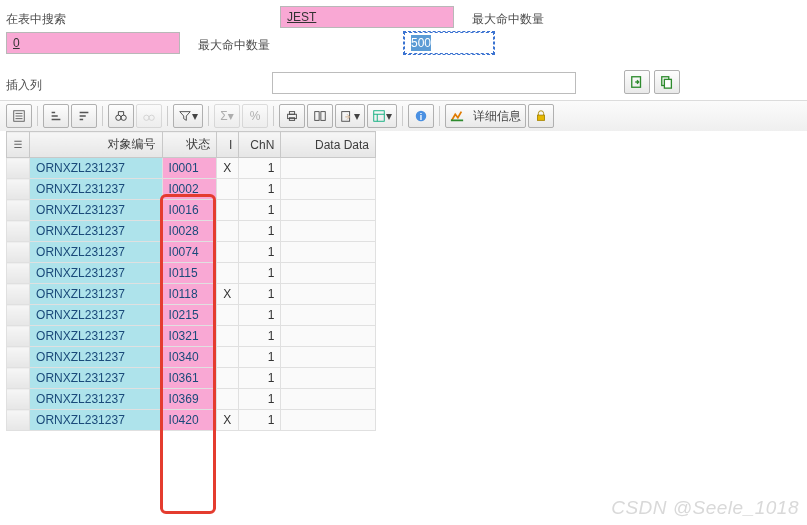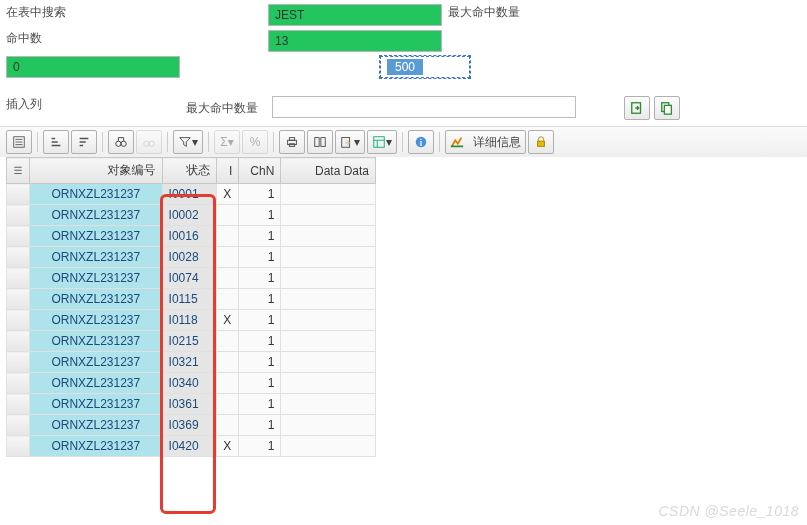--- a/index.html
+++ b/index.html
@@ -7,54 +7,55 @@
     margin: 0;
     font-family: Arial, "Microsoft YaHei", sans-serif;
     font-size: 12px;
     background: #fff;
     width: 807px;
     height: 525px;
     position: relative;
     overflow: hidden;
   }
   .form-area { padding: 4px 6px 8px 6px; }
-  .form-row { display: flex; align-items: flex-start; height: 24px; margin-bottom: 2px; }
+  .form-row { display: flex; align-items: flex-end; height: 24px; margin-bottom: 2px; gap: 12px; }
   .form-label { color: #4d4d4d; }
   .col1 { width: 262px; }
   .col2 { width: 174px; }
   .col3 { width: 130px; margin-top: 44px; }
   .field {
     border: 1px solid #b8b8b8;
-    background: #22c55e;
+    background: #f9a8d4;
     height: 22px;
     padding: 2px 6px;
     display: flex;
     align-items: center;
     color: #333;
+    text-decoration: underline;
   }
   .hits-field {
     border: 1px dashed #3b73d1;
     outline: 1px dashed #3b73d1;
     background: #fff;
     height: 22px;
     padding: 2px 6px;
     display: inline-flex;
     align-items: center;
     margin-left: 70px;
     width: 90px;
   }
   .hits-val {
     background: #5b9bd5;
     color: #fff;
-    padding: 1px 8px;
+    padding: 1px 0;
   }
   .insert-row {
     padding: 6px;
     display: flex;
-    align-items: flex-start;
+    align-items: flex-end;
     gap: 4px;
   }
   .insert-label { width: 262px; color: #4d4d4d; }
   .insert-input {
     border: 1px solid #bcbcbc;
     height: 22px;
     width: 304px;
     background: #fff;
     padding: 2px 6px;
   }
@@ -98,22 +99,22 @@
     white-space: nowrap;
   }
   th.marker { width: 18px; background: linear-gradient(#f6f6f6,#e6e6e6); }
   td {
     border: 1px solid #e0e0e0;
     padding: 2px 6px;
     height: 21px;
     white-space: nowrap;
   }
   td.marker { background: linear-gradient(#f6f6f6,#e6e6e6); width: 18px; }
-  td.obj { background: #aee3eb; color: #1a4a7a; font-weight: 500; text-align: center; }
-  td.stat { background: #e5e5e5; color: #1a4a7a; font-weight: 500; }
+  td.obj { background: #aee3eb; color: #1a4a7a; font-weight: 500; }
+  td.stat { background: #f9a8d4; color: #1a4a7a; font-weight: 500; }
   td.i, td.chn, td.da { background: #fafafa; color: #333; }
   td.chn { text-align: right; }
   col.obj { width: 126px; }
   col.stat { width: 52px; }
   col.i { width: 20px; }
   col.chn { width: 40px; }
   col.da { width: 90px; }
   .red-box {
     position: absolute;
     border: 3px solid #e43c2f;
@@ -122,44 +123,38 @@
     top: 194px;
     width: 56px;
     height: 320px;
     pointer-events: none;
   }
   .watermark {
     position: absolute;
     right: 8px;
     bottom: 6px;
     color: #d9d9d9;
-    font-size: 14px;
+    font-size: 19px;
     font-style: italic;
     letter-spacing: .5px;
     pointer-events: none;
   }
   .ico svg { width: 14px; height: 14px; display:block; }
   .marker-icon { font-size: 10px; color:#666; text-align:center;}
 </style>
 </head>
 <body>
 
 <div class="form-area">
   <div class="form-row">
     <div class="form-label col1">在表中搜索</div>
     <div class="field col2">
         <span>JEST</span>
       </div>
     <div class="form-label" style="padding-left:6px;">最大命中数量</div>
-  </div>
-  <div class="form-row">
-    <div class="form-label col1">命中数</div>
-    <div class="field col2">
-        <span>13</span>
-      </div>
   </div>
   <div class="form-row">
     <div class="field col2">
         <span>0</span>
       </div>
     <div class="form-label col3" style="padding-left:6px;">最大命中数量</div>
     <div class="hits-field">
         <span class="hits-val">500</span>
       </div>
   </div>

